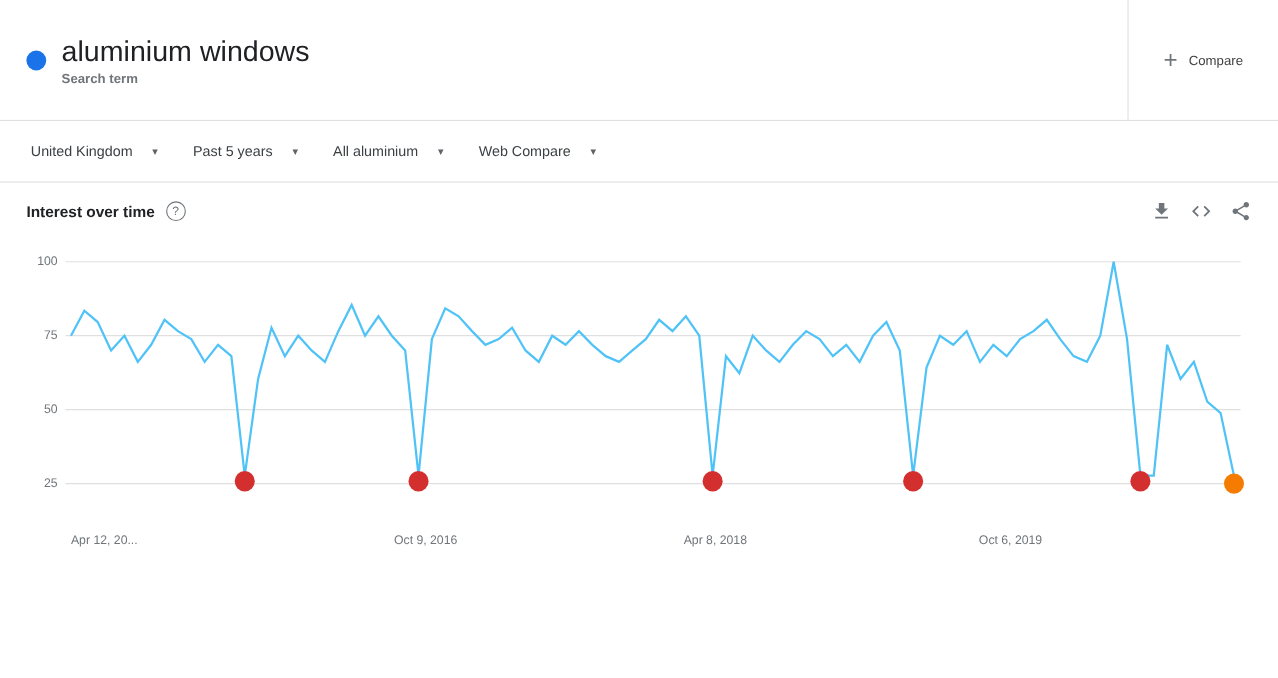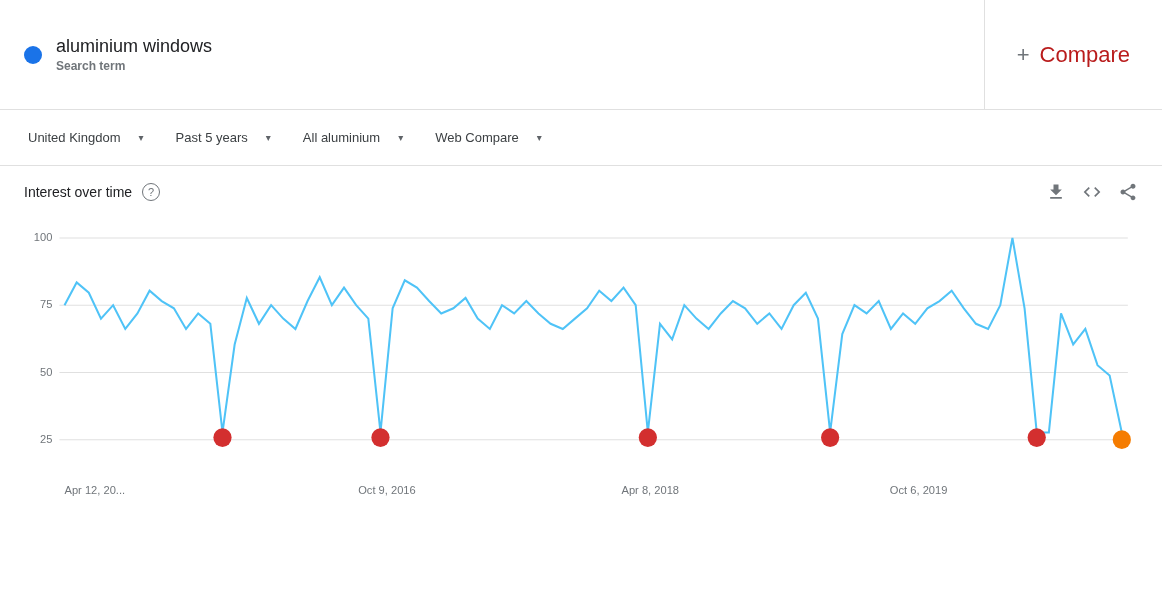--- a/index.html
+++ b/index.html
@@ -23,21 +23,21 @@
     }
     .blue-dot {
       width: 18px;
       height: 18px;
       border-radius: 50%;
       background: #1a73e8;
       margin-right: 14px;
       flex-shrink: 0;
     }
     .search-term-text h2 {
-      font-size: 18px;
+      font-size: 26px;
       font-weight: 400;
       color: #202124;
     }
     .search-term-text p {
       font-size: 12px;
       color: #70757a;
       margin-top: 2px;
       font-weight: bold;
     }
     .compare-section {
@@ -46,22 +46,22 @@
       padding: 20px 32px;
       height: 100%;
       cursor: pointer;
     }
     .compare-section .plus-icon {
       font-size: 22px;
       color: #70757a;
       margin-right: 10px;
     }
     .compare-section span.compare-label {
-      font-size: 22px;
-      color: #b91c1c;
+      font-size: 12px;
+      color: #404040;
       font-weight: 400;
     }
 
     
     .filter-bar {
       display: flex;
       align-items: center;
       padding: 12px 16px;
       border-bottom: 1px solid #e0e0e0;
       gap: 8px;
@@ -93,21 +93,21 @@
       margin-bottom: 8px;
     }
     .chart-title-area {
       display: flex;
       align-items: center;
       gap: 10px;
     }
     .chart-title {
       font-size: 14px;
       color: #202124;
-      font-weight: 400;
+      font-weight: 700;
     }
     .help-icon {
       width: 18px;
       height: 18px;
       border-radius: 50%;
       border: 1.5px solid #70757a;
       display: flex;
       align-items: center;
       justify-content: center;
       font-size: 11px;

